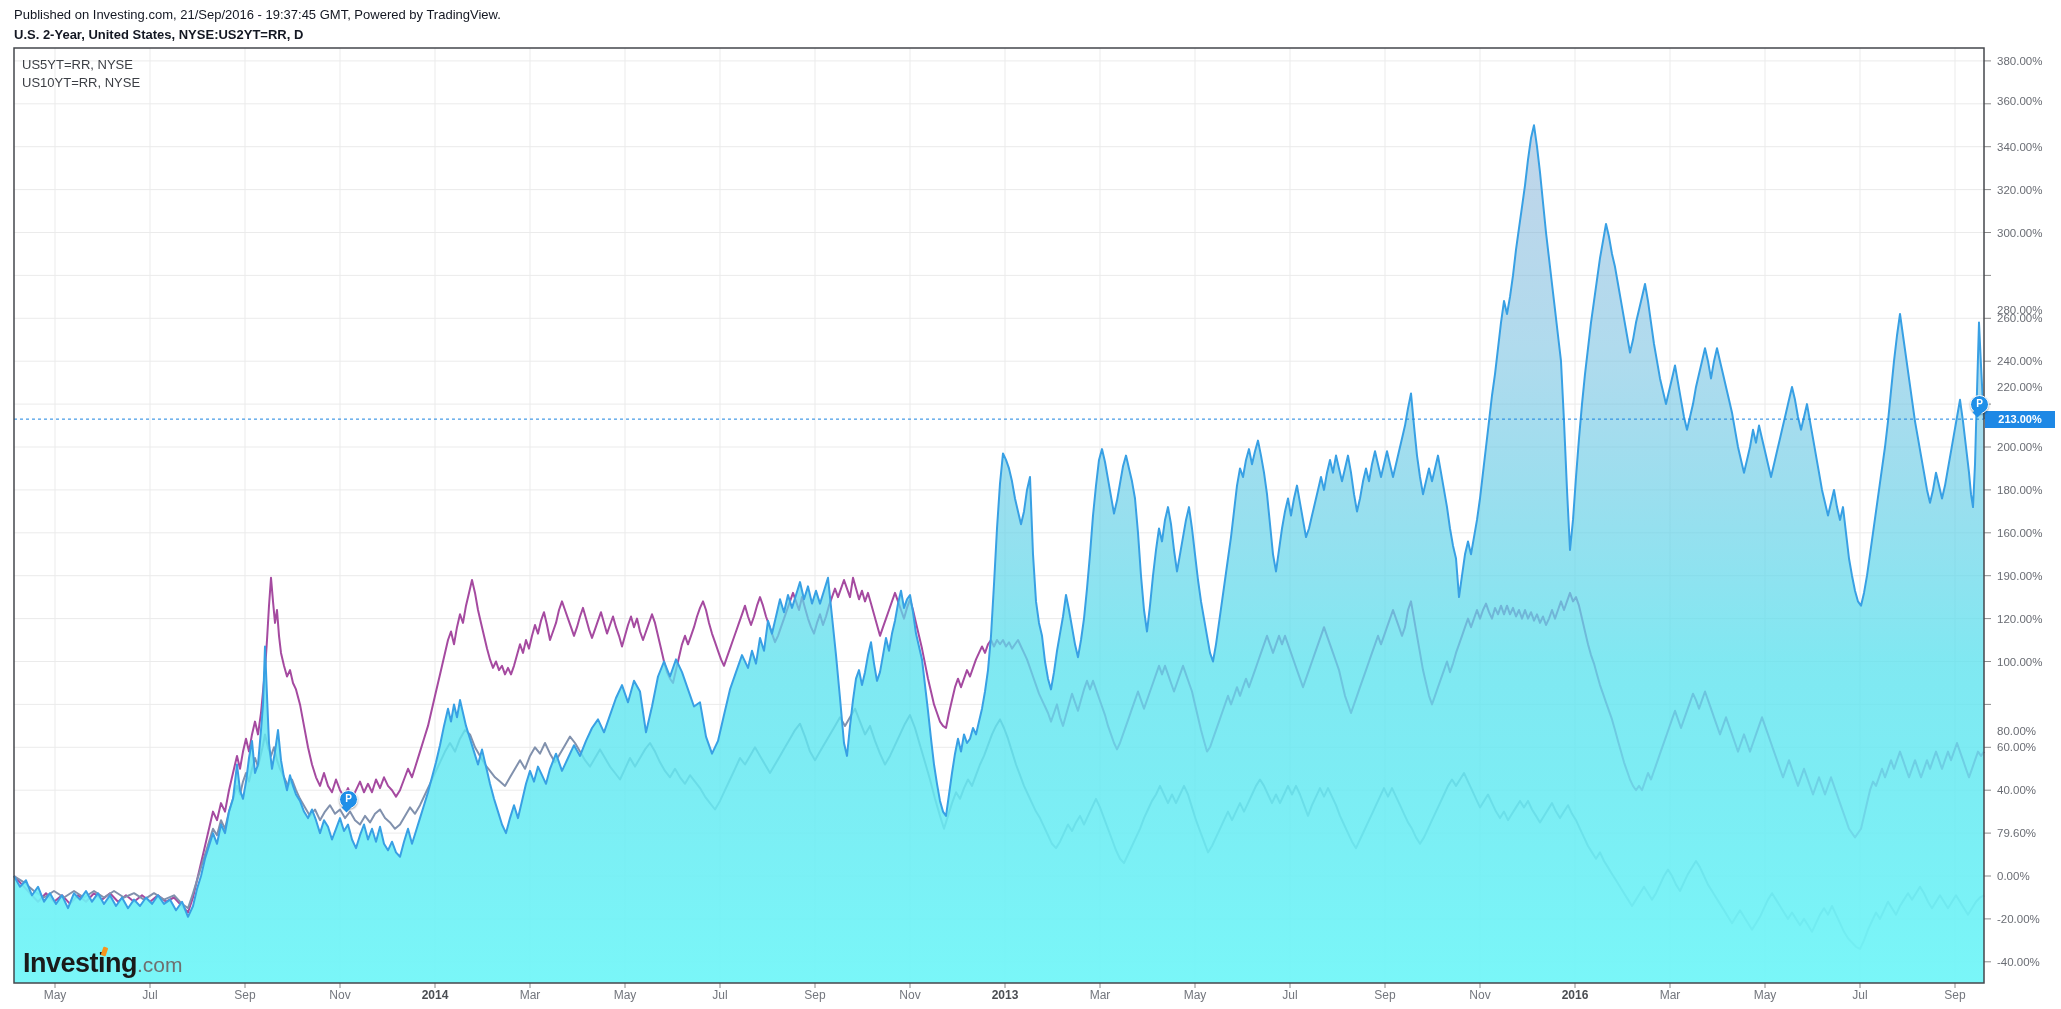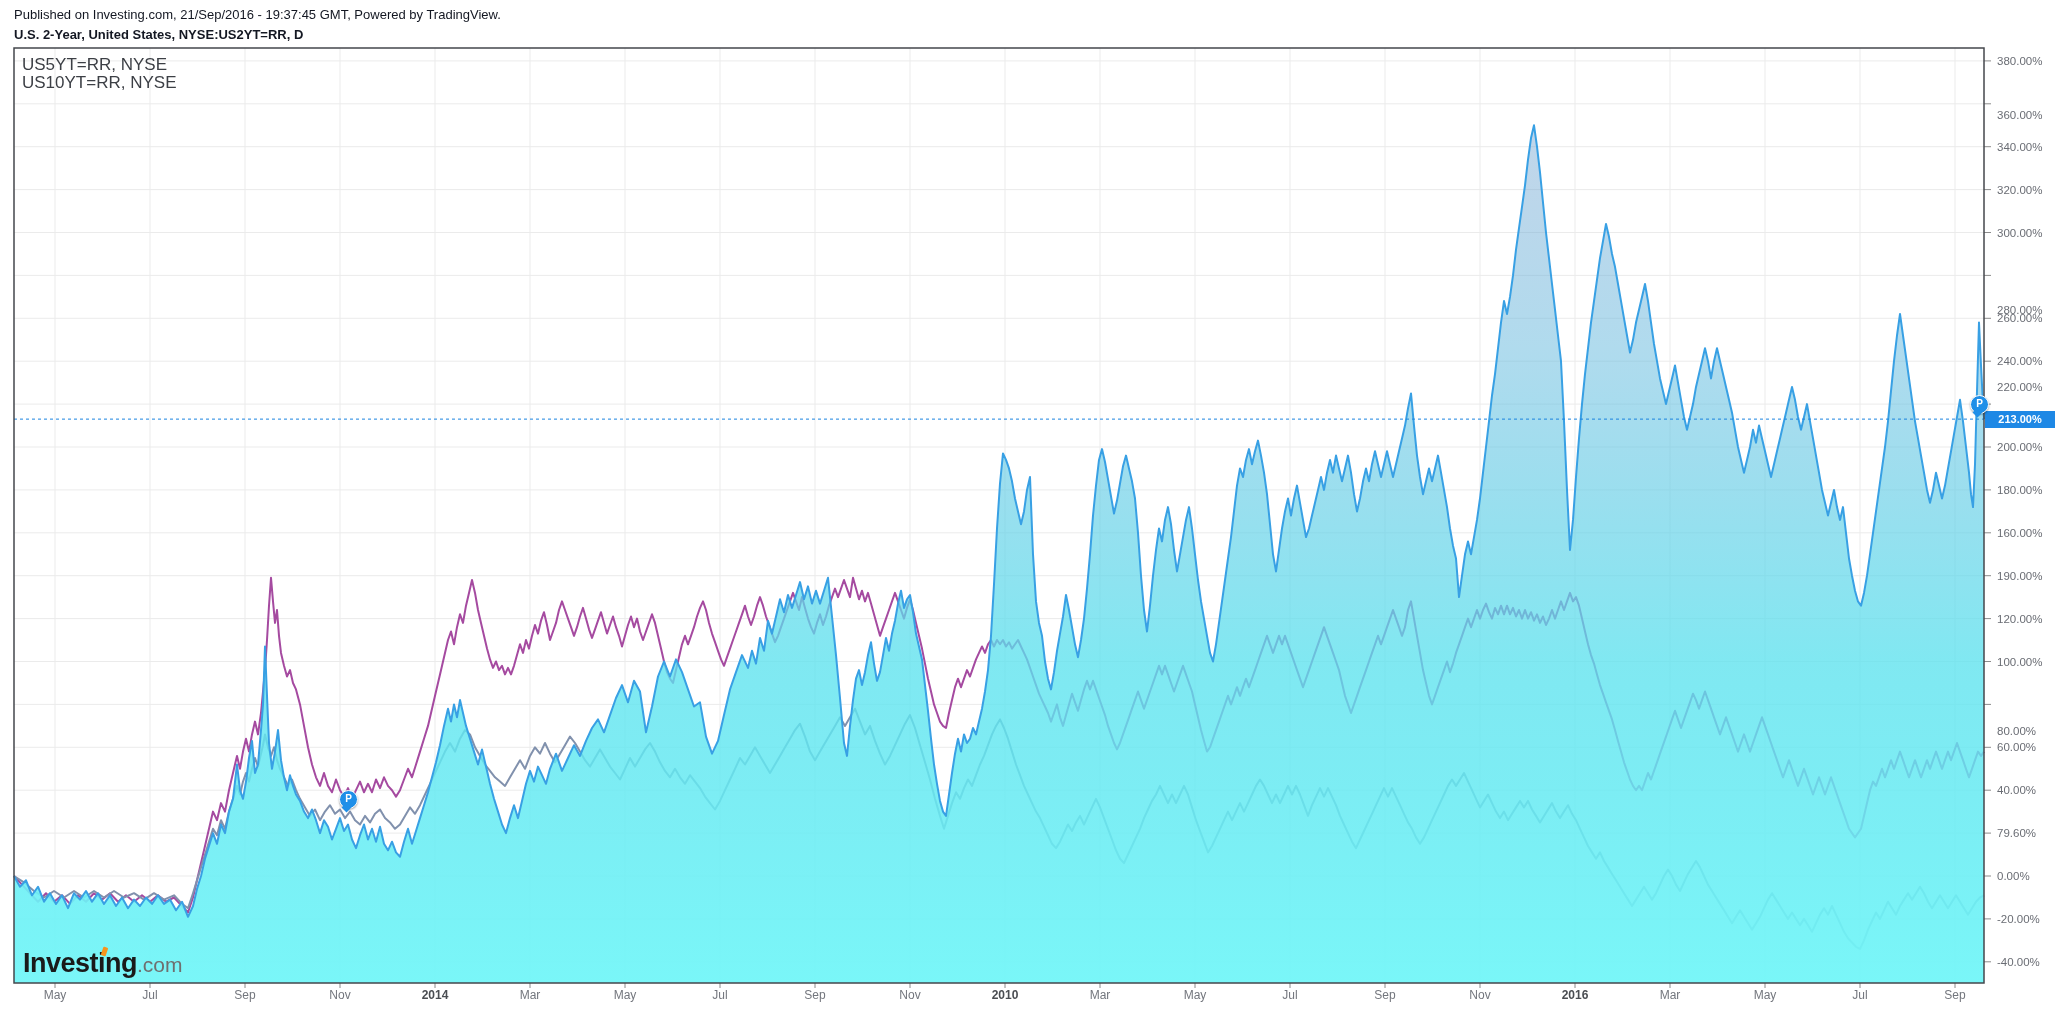--- a/index.html
+++ b/index.html
@@ -3,21 +3,21 @@
 <meta charset="utf-8">
 <style>
   html,body{margin:0;padding:0;background:#fff;width:2061px;height:1009px;overflow:hidden;
     font-family:"Liberation Sans",sans-serif;-webkit-font-smoothing:antialiased;}
   #stage{position:relative;width:1889px;height:1009px;background:#fff;}
   .pub-line{position:absolute;left:14px;top:7px;font-size:13px;color:#131722;}
   .title-line{position:absolute;left:14px;top:27px;font-size:13px;font-weight:bold;color:#131722;}
   #chart-wrap{position:absolute;left:0;top:0;width:2061px;height:1009px;}
   svg{position:absolute;left:0;top:0;}
   .legend{position:absolute;left:22px;top:56px;z-index:6;}
-  .legend-row{font-size:17px;color:#3c3f45;line-height:18px;white-space:nowrap;}
+  .legend-row{font-size:13px;color:#3c3f45;line-height:18px;white-space:nowrap;}
   .y-label{position:absolute;left:1997px;font-size:11.5px;color:#6a6d74;transform:translateY(-50%);white-space:nowrap;z-index:5;}
   .x-label{position:absolute;top:988px;font-size:12px;color:#73767d;transform:translateX(-50%);white-space:nowrap;z-index:5;}
   .x-label.year{font-weight:bold;color:#4a4d52;}
   .badge{position:absolute;left:1985px;width:70px;height:17px;background:#1e88e5;color:#fff;
     font-size:11px;font-weight:bold;text-align:center;line-height:17px;z-index:7;}
   .pmark{position:absolute;width:17px;height:17px;background:#1f8fe8;border:1px solid #fff;border-radius:50%;
     box-shadow:0 1px 2px rgba(0,0,0,.35);color:#fff;font-size:10px;font-weight:bold;text-align:center;line-height:16px;z-index:8;}
   .pmark:after{content:"";position:absolute;left:3px;bottom:-3px;width:7px;height:7px;background:#1f8fe8;
     transform:rotate(45deg);z-index:-1;}
   .logo{position:absolute;left:23px;top:948px;z-index:6;white-space:nowrap;}
@@ -143,21 +143,21 @@
     </div>
 
     <div class="logo">
       <span class="brand"><span>Investing</span><span class="tick"></span></span><span class="suffix">.com</span>
     </div>
 
     <div class="badge" style="top: 410.615px;">213.00%</div>
 
     <div id="labels-layer">
         <div class="y-label" style="top: 60.9px;">380.00%</div>
-        <div class="y-label" style="top: 115px;">360.00%</div>
+        <div class="y-label" style="top: 101px;">360.00%</div>
         <div class="y-label" style="top: 146.7px;">340.00%</div>
         <div class="y-label" style="top: 189.6px;">320.00%</div>
         <div class="y-label" style="top: 232.5px; text-align: center;">300.00%</div>
         <div class="y-label" style="top: 275.4px; margin-top: 35px;">280.00%</div>
         <div class="y-label" style="top: 318.3px; text-align: center;">260.00%</div>
         <div class="y-label" style="top: 361.2px;">240.00%</div>
         <div class="y-label" style="top: 387px; text-align: right;">220.00%</div>
         <div class="y-label" style="top: 447px;">200.00%</div>
         <div class="y-label" style="top: 489.9px;">180.00%</div>
         <div class="y-label" style="top: 532.8px;">160.00%</div>
@@ -174,21 +174,21 @@
         <div class="x-label" style="left: 55px;">May</div>
         <div class="x-label" style="left: 150px;">Jul</div>
         <div class="x-label" style="left: 245px;">Sep</div>
         <div class="x-label" style="left: 340px;">Nov</div>
         <div class="x-label year" style="left: 435px;">2014</div>
         <div class="x-label" style="left: 530px;">Mar</div>
         <div class="x-label" style="left: 625px;">May</div>
         <div class="x-label" style="left: 720px;">Jul</div>
         <div class="x-label" style="left: 815px;">Sep</div>
         <div class="x-label" style="left: 910px;">Nov</div>
-        <div class="x-label year" style="left: 1005px;">2010</div>
+        <div class="x-label year" style="left: 1005px;">2013</div>
         <div class="x-label" style="left: 1100px;">Mar</div>
         <div class="x-label" style="left: 1195px;">May</div>
         <div class="x-label" style="left: 1290px;">Jul</div>
         <div class="x-label" style="left: 1385px;">Sep</div>
         <div class="x-label" style="left: 1480px;">Nov</div>
         <div class="x-label year" style="left: 1575px;">2016</div>
         <div class="x-label" style="left: 1670px;">Mar</div>
         <div class="x-label" style="left: 1765px;">May</div>
         <div class="x-label" style="left: 1860px;">Jul</div>
         <div class="x-label" style="left: 1955px;">Sep</div>

